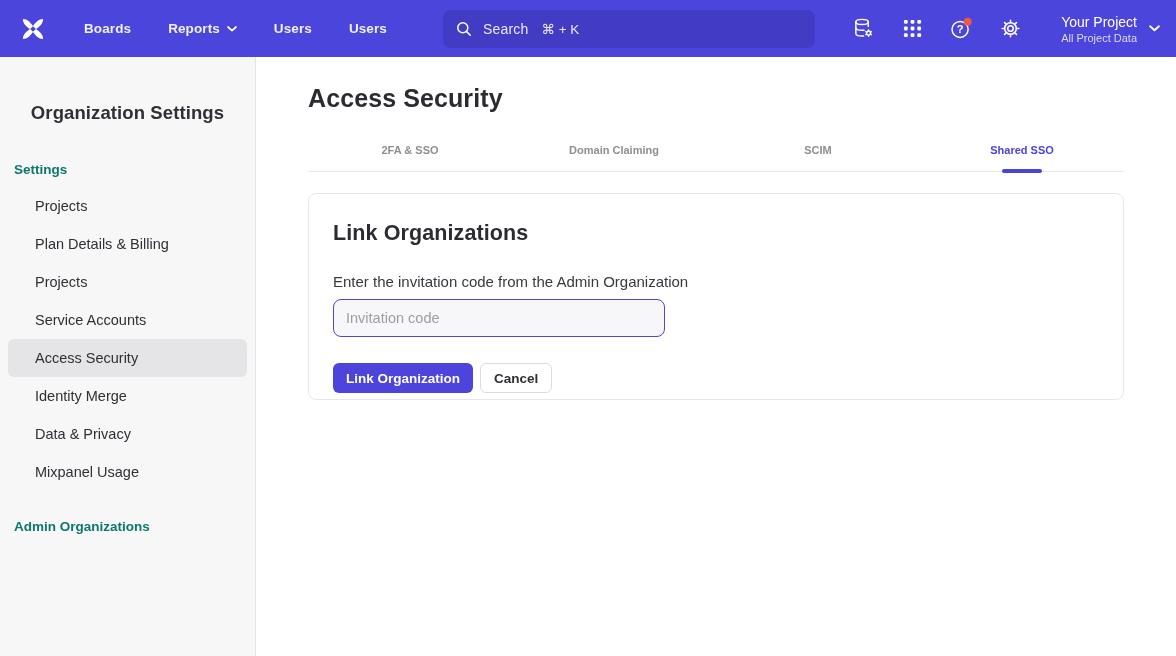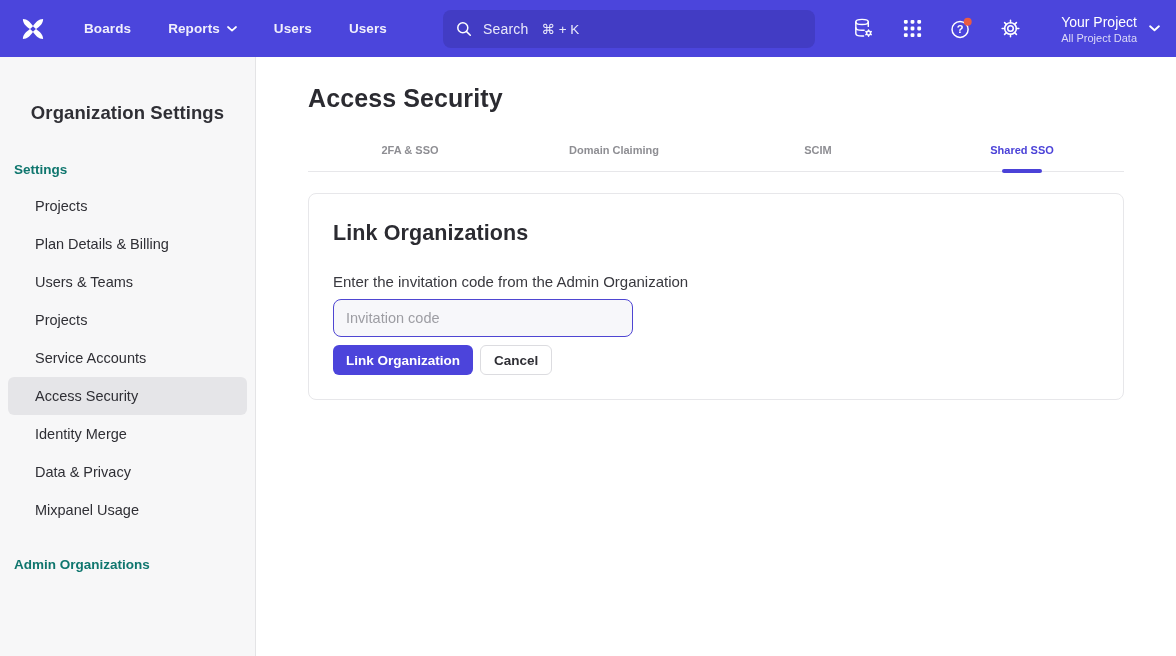--- a/index.html
+++ b/index.html
@@ -91,27 +91,27 @@
     position:absolute;left:50%;transform:translateX(-50%);bottom:-2px;
     width:40px;height:4px;border-radius:3px;background:#4B42D8;
   }
   .card{
     margin-top:21px;border:1px solid var(--border-light);border-radius:8px;
     padding:27px 24px 24px;height:207px;
   }
   .card-title{font-size:21.5px;font-weight:700;color:var(--text-dark);letter-spacing:.1px;}
   .field-label{display:block;margin-top:27px;font-size:15px;color:#39393F;}
   .invite-input{
-    margin-top:9px;width:300px;height:38px;
+    margin-top:9px;width:332px;height:38px;
     border:1.5px solid #4F46D2;border-radius:8px;background:#F7F7FA;
     padding:0 12px;font-size:14.5px;font-family:"Liberation Sans",sans-serif;color:var(--text-dark);
     outline:none;display:block;
   }
   .invite-input::placeholder{color:#9D9DA3;}
-  .btn-row{margin-top:8px;display:flex;gap:7px;align-items:center;}
+  .btn-row{margin-top:26px;display:flex;gap:7px;align-items:center;}
   .btn{
     height:30px;border-radius:6px;padding:0 13px;font-size:13.5px;font-weight:600;
     font-family:"Liberation Sans",sans-serif;cursor:pointer;display:flex;align-items:center;
   }
   .btn-primary{background:var(--accent);color:#fff;border:none;}
   .btn-secondary{background:#fff;color:#2F2F35;border:1px solid #DCDCE0;}
 </style>
 </head>
 <body>
 
@@ -199,21 +199,20 @@
     </div>
   </div>
 </header>
 
 <aside class="sidebar">
   <h1 class="sidebar-title">Organization Settings</h1>
 
   <div class="section-label">Settings</div>
   <div class="side-item">Projects</div>
   <div class="side-item">Plan Details &amp; Billing</div>
-  <div class="side-item">Users &amp; Teams</div>
   <div class="side-item">Projects</div>
   <div class="side-item">Service Accounts</div>
   <div class="side-item active">Access Security</div>
   <div class="side-item">Identity Merge</div>
   <div class="side-item">Data &amp; Privacy</div>
   <div class="side-item">Mixpanel Usage</div>
 
   <div class="section-label second">Admin Organizations</div>
 </aside>
 

